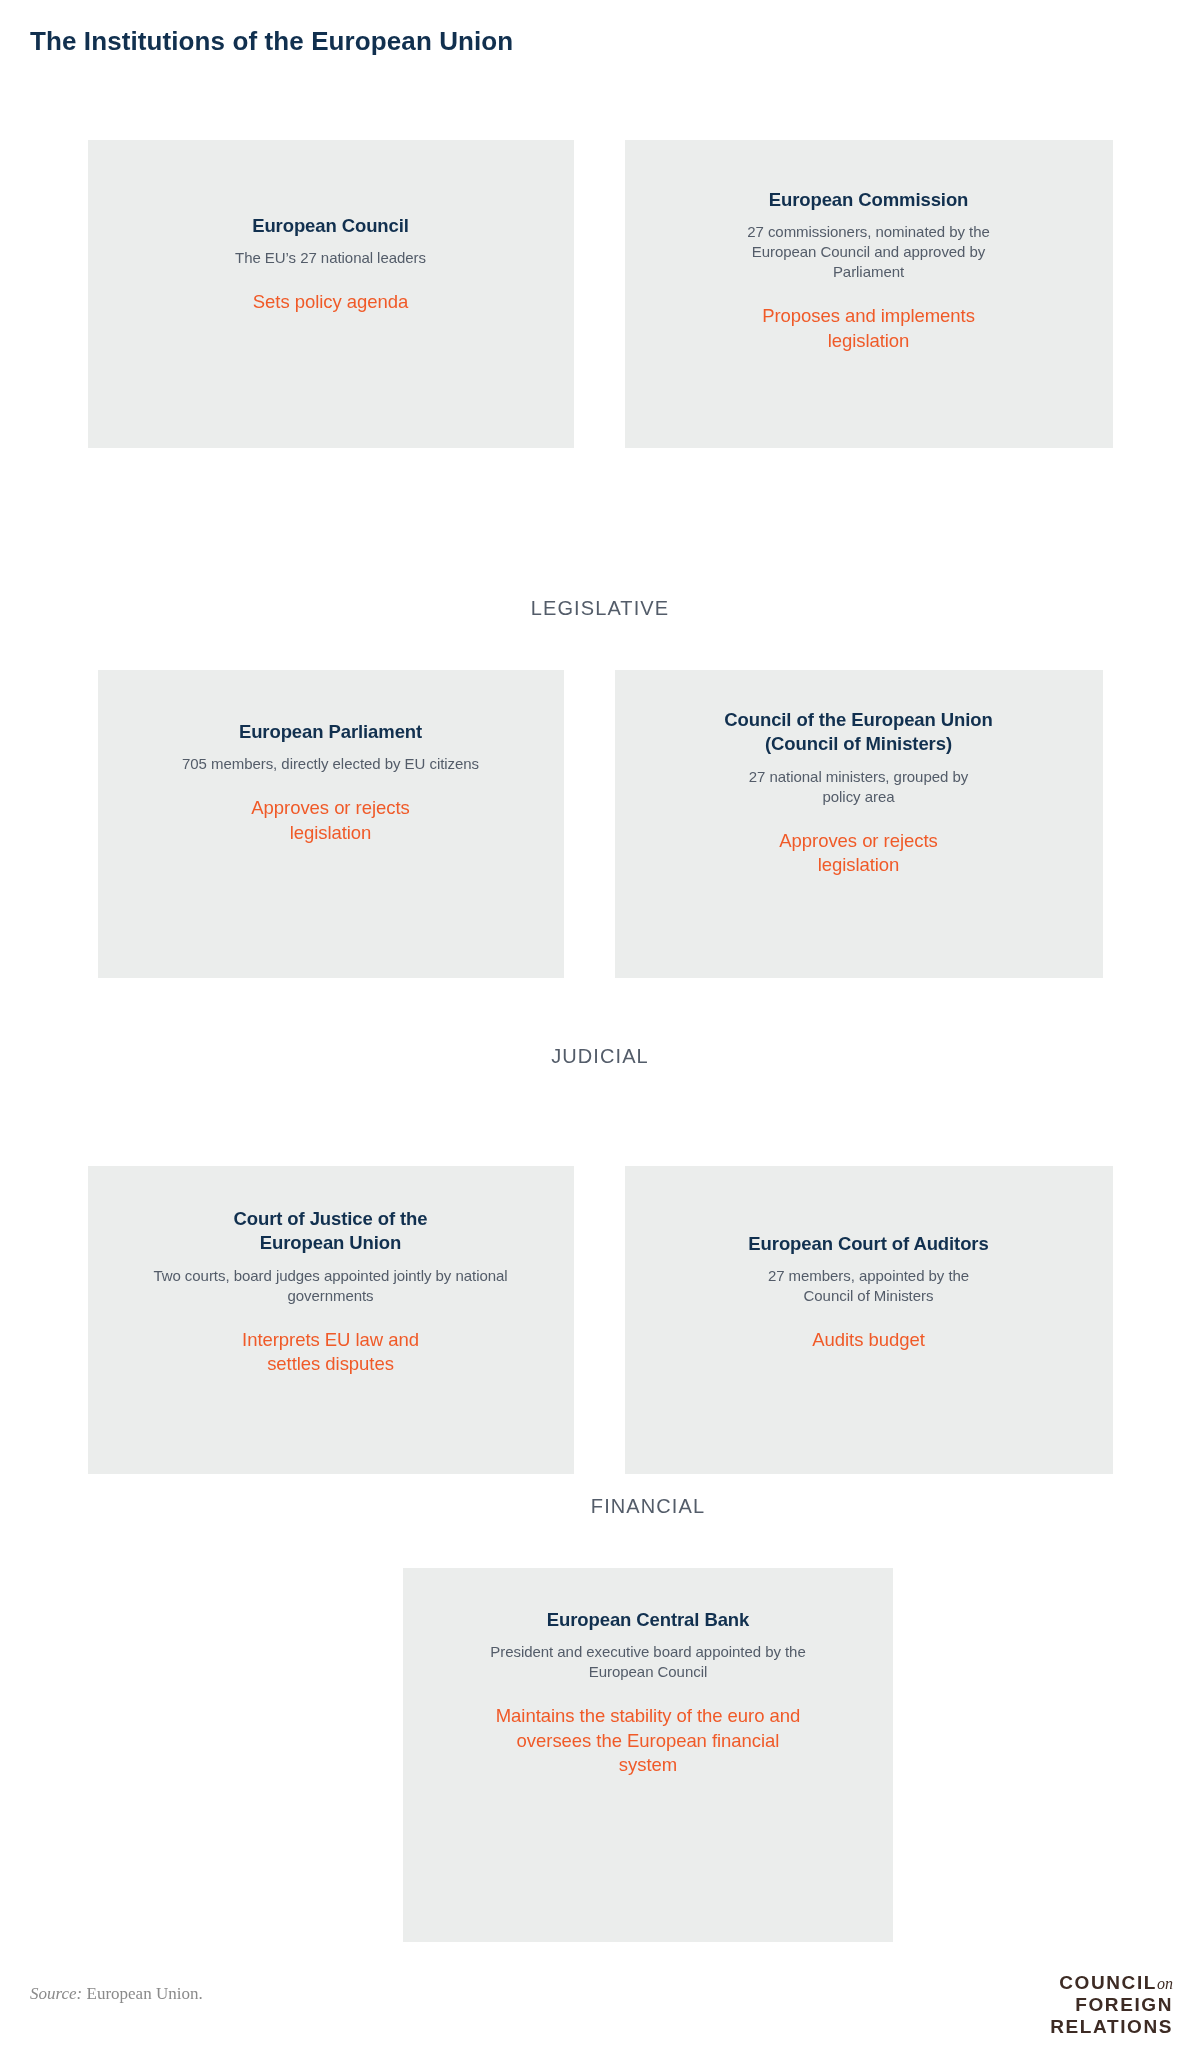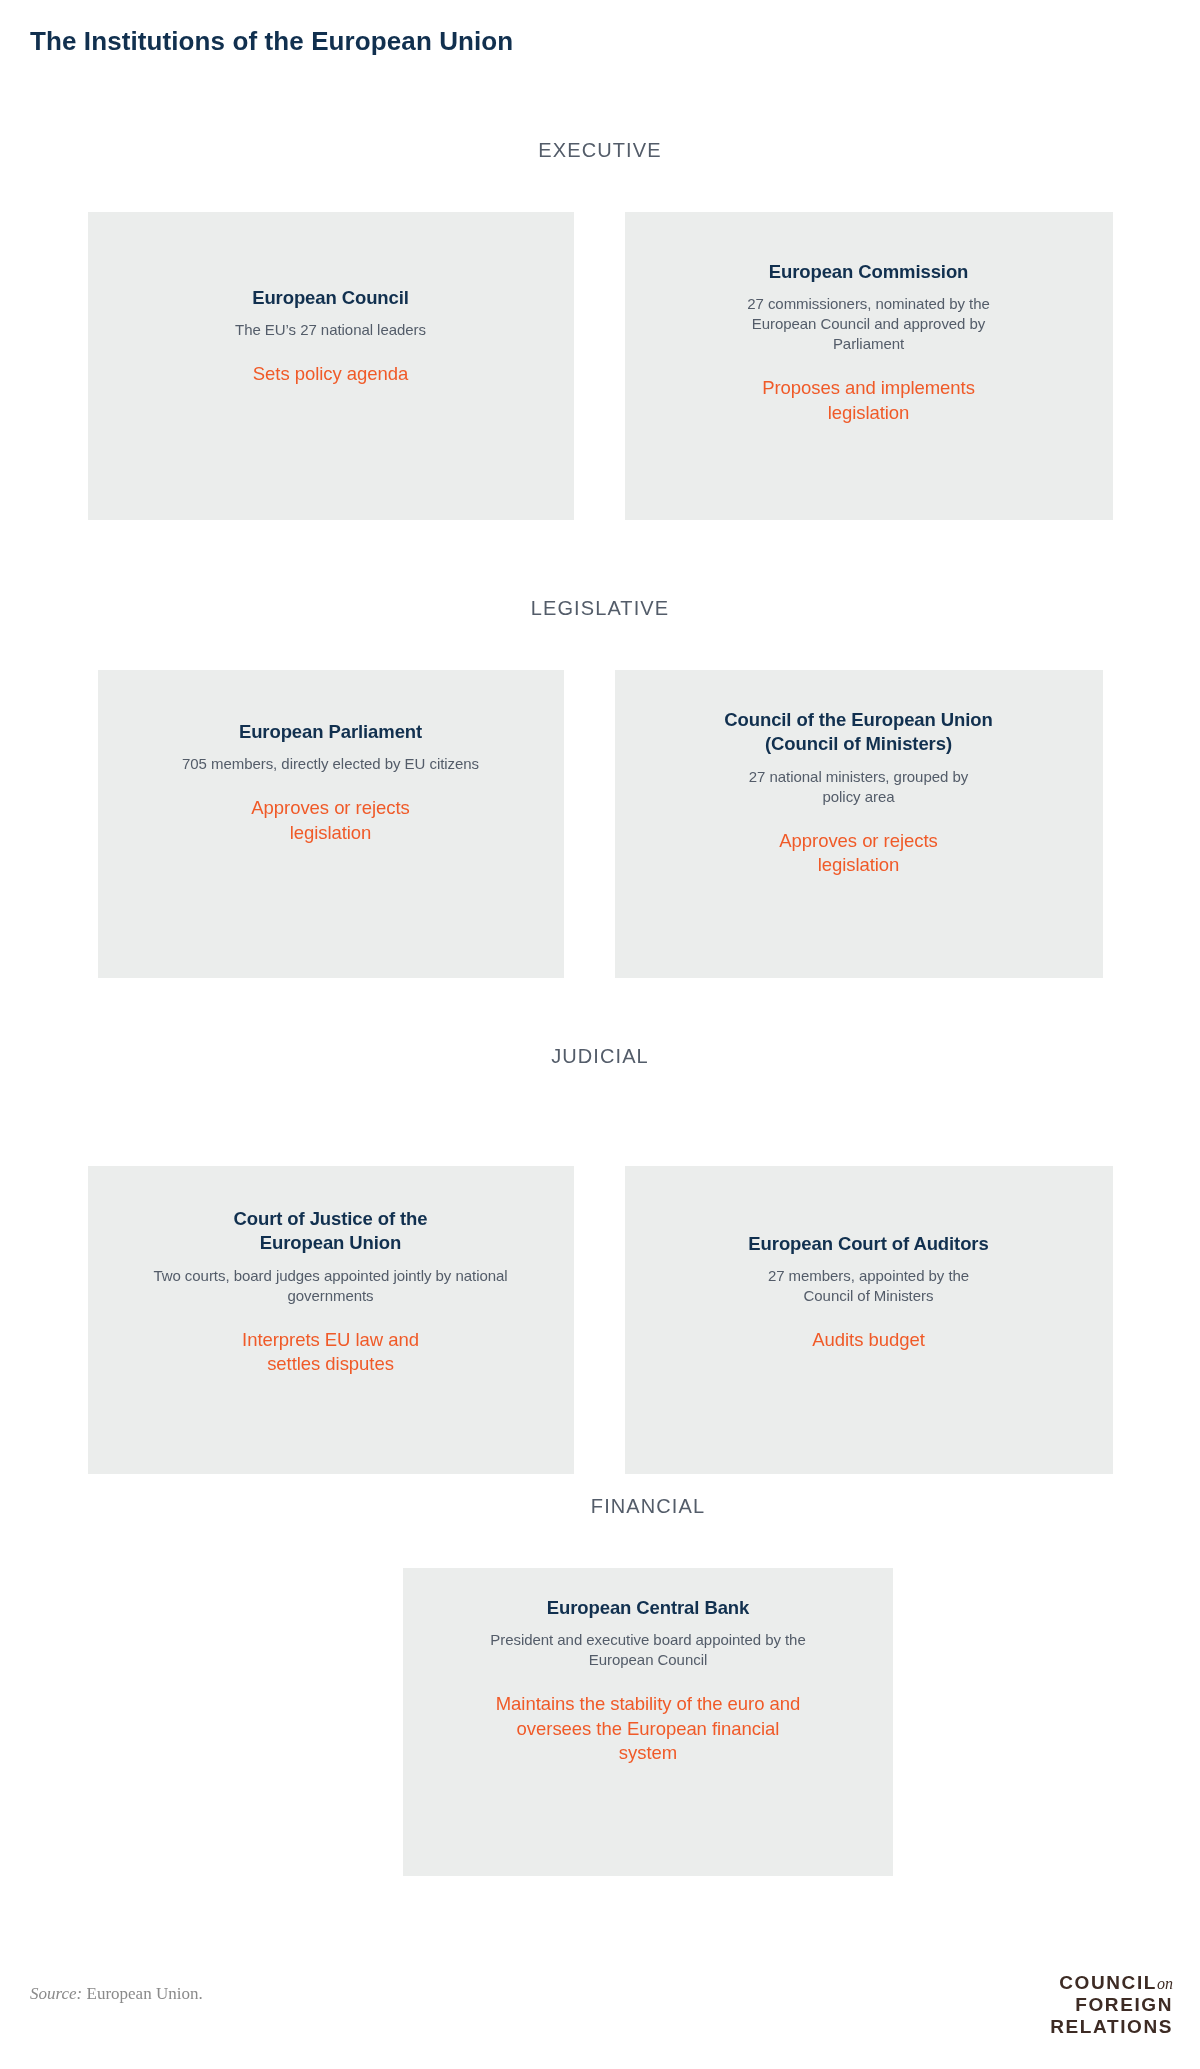--- a/index.html
+++ b/index.html
@@ -103,21 +103,21 @@
   #section-legislative .card.right { width: 488px; padding-top: 38px; }
 
   #section-judicial { top: 1046px; }
   #section-judicial .section-label { margin-bottom: 52px; }
   #section-judicial .card { height: 308px; margin-top: 48px; }
   #section-judicial .card.left  { width: 486px; padding-top: 41px; }
   #section-judicial .card.right { width: 488px; padding-top: 66px; }
 
   #section-financial { top: 1496px; margin-left: 48px; }
   #section-financial .section-label { margin-bottom: 52px; }
-  #section-financial .card.single { width: 490px; height: 308px; padding-top: 28px; }
+  #section-financial .card.single { width: 490px; height: 374px; padding-top: 40px; }
 
   
   .footer-source {
     position: absolute;
     left: 30px;
     top: 1984px;
     font-family: "Liberation Serif", serif;
     font-size: 17px;
     color: #8a8a8a;
     line-height: 1.2;
@@ -146,21 +146,20 @@
     font-size: 16px;
     letter-spacing: 0;
   }
 </style>
 </head>
 <body>
 
 <div class="page-title">The Institutions of the European Union</div>
 
 <div class="section" id="section-executive">
-  <div class="section-label">EXECUTIVE</div>
   <div class="cards-row">
 
     <div class="card left">
       <div class="card-title">European Council</div>
       <div class="card-desc">The EU’s 27 national leaders</div>
       <div class="card-role">Sets policy agenda</div>
     </div>
 
     <div class="card right">
       <div class="card-title">European Commission</div>

